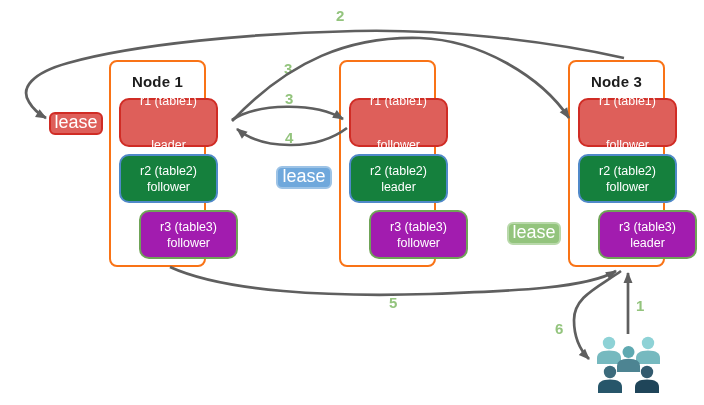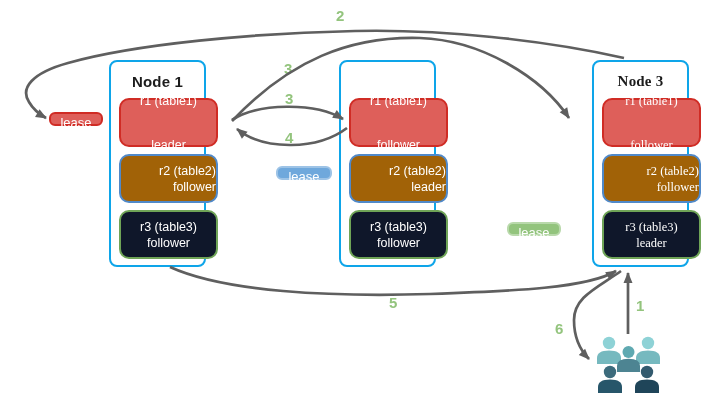--- a/index.html
+++ b/index.html
@@ -3,45 +3,45 @@
 <meta charset="utf-8">
 <style>
   html,body{margin:0;padding:0;background:#ffffff;}
   .canvas{
     position:relative;width:704px;height:405px;background:#ffffff;overflow:hidden;
     font-family:"Liberation Sans",sans-serif;
   }
   
   .node{
     position:absolute;top:60px;width:97px;height:207px;background:#ffffff;
-    border:2px solid #0ea5e9;border-radius:8px;box-sizing:border-box;
+    border:2px solid #f97316;border-radius:8px;box-sizing:border-box;
   }
   .node.n1{left:109px;}
   .node.n2{left:339px;}
-  .node.n3{left:592px;font-family:Liberation Serif, serif;}
+  .node.n3{left:568px;}
   .node-title{
     position:absolute;top:11px;left:0;width:100%;text-align:center;
     font-size:15px;font-weight:bold;color:#1c1c1c;letter-spacing:.2px;
   }
   .replica{
     position:absolute;left:8px;width:99px;height:49px;border-radius:10px;
     box-sizing:border-box;border:2px solid;color:#ffffff;font-size:12.5px;
     display:flex;flex-direction:column;align-items:center;justify-content:center;
     line-height:1.28;text-align:center;
   }
   .replica.row1{top:36px;gap:28px;}
   .replica.row2{top:92px;}
   .replica.row3{top:148px;}
   .replica.red  {background:#de5f5a;border-color:#d02c25;}
-  .replica.blue {background:#a16207;border-color:#5089c9;align-items:flex-end;}
-  .replica.green{background:#0f172a;border-color:#6fa457;}
+  .replica.blue {background:#15803d;border-color:#5089c9;}
+  .replica.green{background:#a21caf;border-color:#6fa457;margin-left:20px;}
   
   .lease{
-    position:absolute;height:14px;border-radius:6px;border:2px solid;
-    box-sizing:border-box;color:#ffffff;font-size:13px;text-align:center;
+    position:absolute;height:23px;border-radius:6px;border:2px solid;
+    box-sizing:border-box;color:#ffffff;font-size:18px;text-align:center;
     line-height:17px;
   }
   .lease.red  {left:49px; top:112px;width:54px;background:#de5f5a;border-color:#d02c25;}
   .lease.blue {left:276px;top:166px;width:56px;background:#6fa8dc;border-color:#9dc3e6;}
   .lease.green{left:507px;top:222px;width:54px;background:#93c47d;border-color:#b9d9ab;}
   
   .step{
     position:absolute;font-size:15px;font-weight:bold;color:#93c47d;
   }
   .step.s2 {left:336px;top:7px;}

